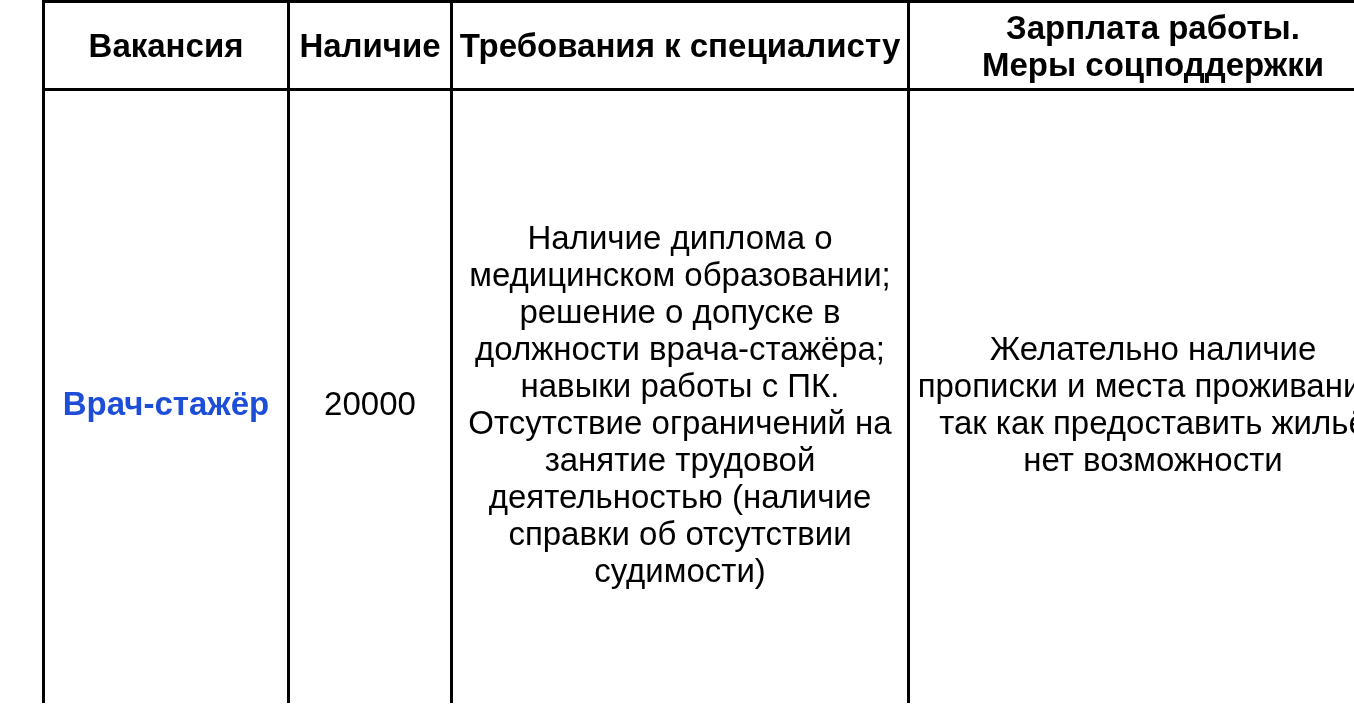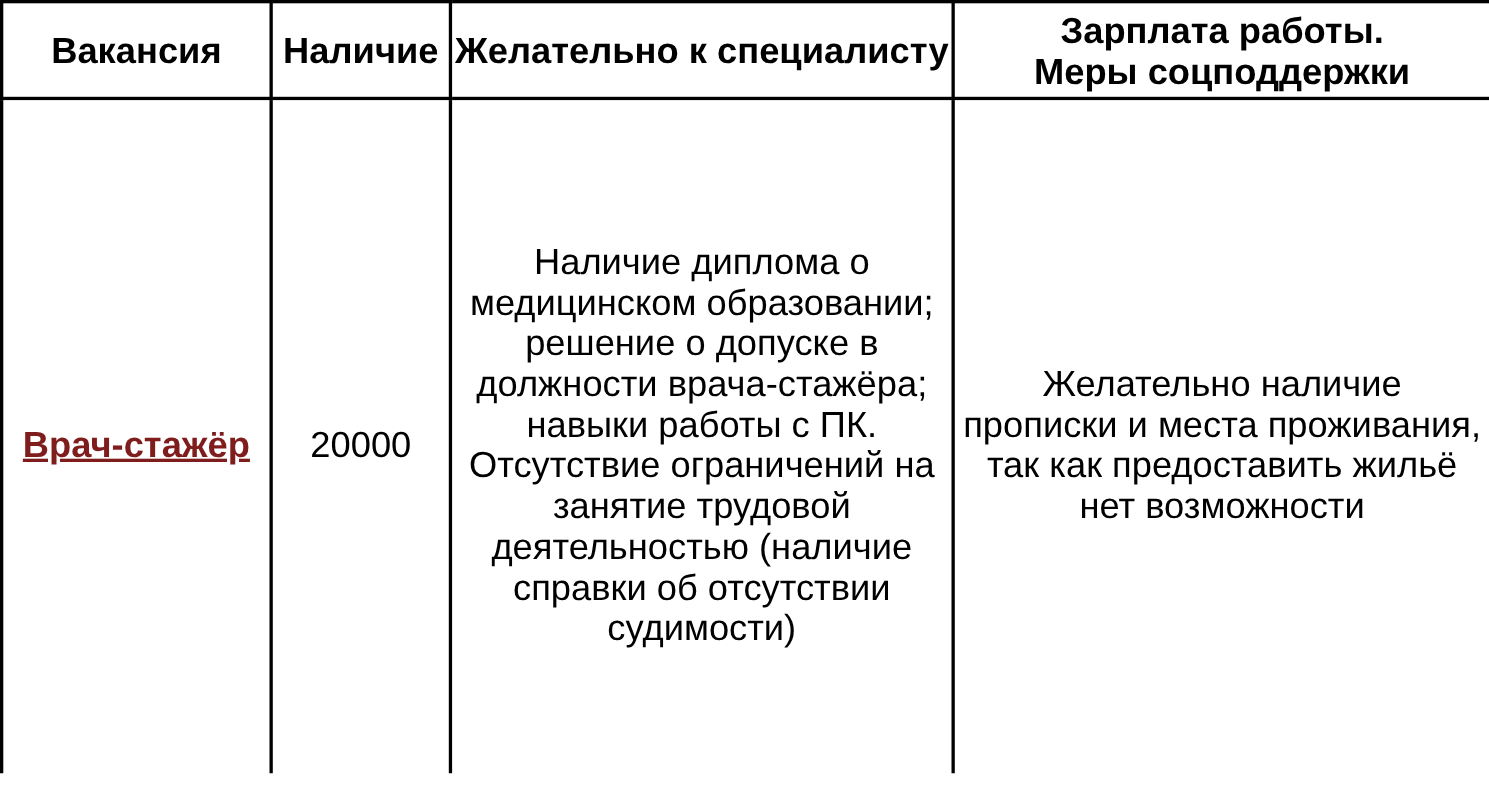--- a/index.html
+++ b/index.html
@@ -4,20 +4,21 @@
 <style>
   html, body {
     margin: 0;
     padding: 0;
     background: #ffffff;
   }
   .table-wrap {
     width: 1354px;
     height: 703px;
     box-sizing: border-box;
+    padding-left: 42px;
   }
   table.vacancy-table {
     border-collapse: collapse;
     table-layout: fixed;
     width: 1354px;
     height: 719px;
     font-family: "Liberation Sans", sans-serif;
     color: #000000;
     background: #ffffff;
   }
@@ -54,28 +55,28 @@
     <colgroup>
       <col class="c1">
       <col class="c2">
       <col class="c3">
       <col class="c4">
     </colgroup>
     <thead>
       <tr>
         <th>Вакансия</th>
         <th>Наличие</th>
-        <th>Желательно к специалисту</th>
+        <th>Требования к специалисту</th>
         <th>Зарплата работы.
 Меры соцподдержки</th>
       </tr>
     </thead>
     <tbody>
       <tr>
-        <td class="vacancy-cell" style="color: #7f1d1d; text-decoration: underline;">Врач-стажёр</td>
+        <td class="vacancy-cell" style="color: #1d4ed8;">Врач-стажёр</td>
         <td>20000</td>
         <td>Наличие диплома о
 медицинском образовании;
 решение о допуске в
 должности врача-стажёра;
 навыки работы с ПК.
 Отсутствие ограничений на
 занятие трудовой
 деятельностью (наличие
 справки об отсутствии

